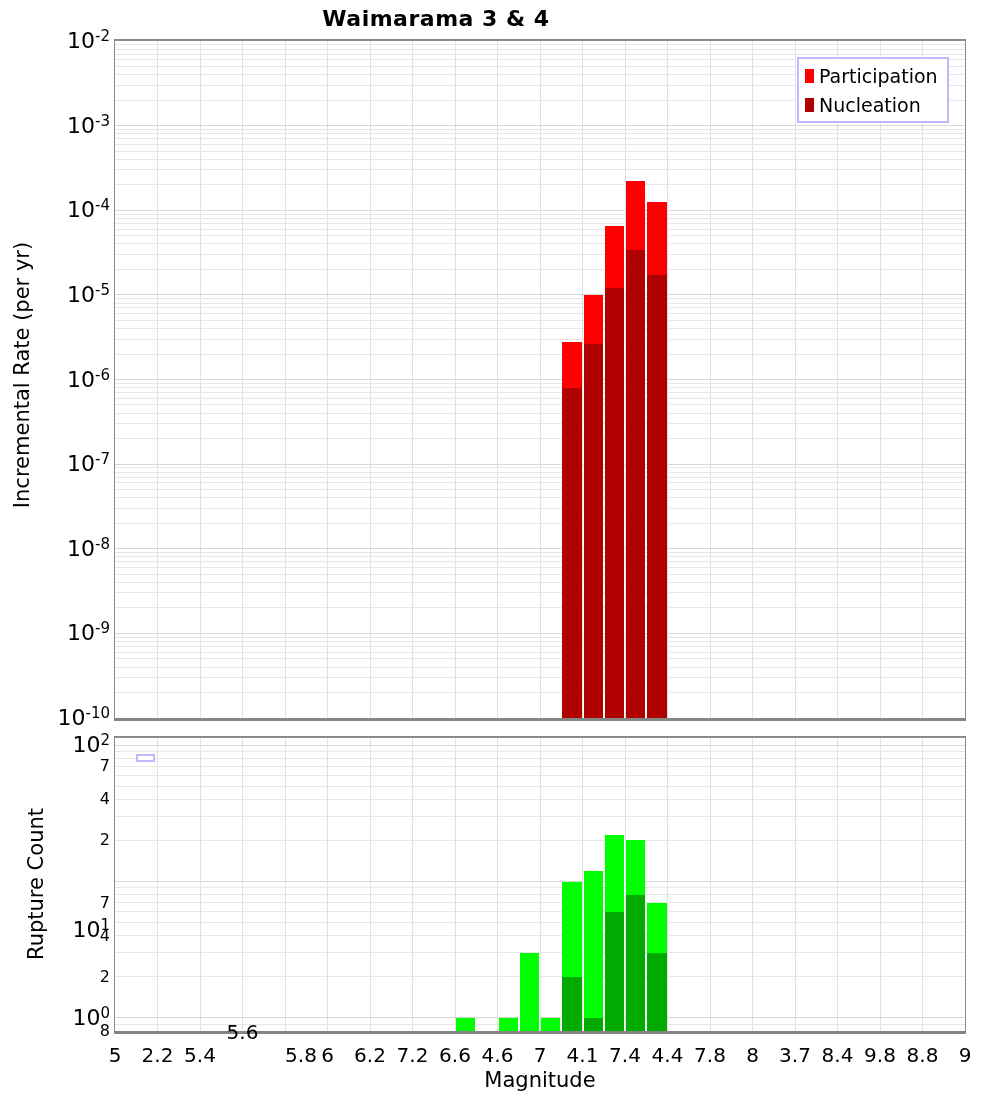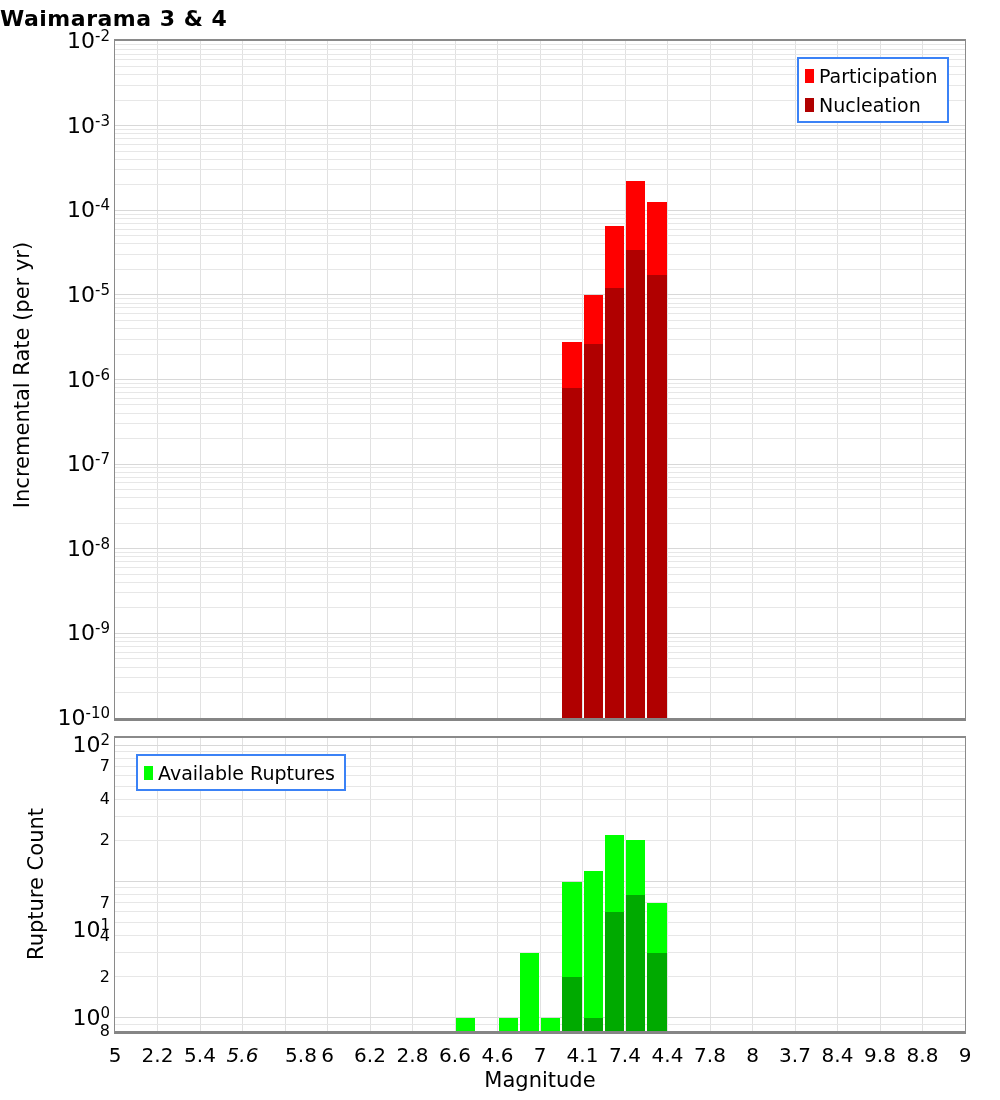--- a/index.html
+++ b/index.html
@@ -1,21 +1,21 @@
 <!DOCTYPE html>
 <html><head>
 <meta charset="utf-8">
 <style>
   html,body{margin:0;padding:0;}
   body{
     width:1000px;height:1100px;position:relative;background:#ffffff;
     font-family:"DejaVu Sans", sans-serif;color:#000;overflow:hidden;
   }
   .title{
-    position:absolute;top:6px;left:0;width:872px;
+    position:absolute;top:6px;left:0;width:872px;text-align:center;
     font-size:22px;font-weight:bold;letter-spacing:0.5px;
   }
   .plot{
     position:absolute;background:#fff;box-sizing:content-box;
     border:1px solid #8a8a8a;border-top:2px solid #8a8a8a;border-bottom:3px solid #858585;
   }
   .vgrid{position:absolute;top:0;bottom:0;width:1px;background:#e1e1e1;}
   .hgrid{position:absolute;left:0;right:0;height:1px;background:#e7e7e7;}
   .hgrid.major{background:#d8d8d8;}
   .bar{position:absolute;}
@@ -29,21 +29,21 @@
     position:absolute;width:80px;text-align:center;font-size:20px;height:24px;line-height:24px;
   }
   .ylab{
     position:absolute;transform:translate(-50%,-50%) rotate(-90deg);
     font-size:21px;white-space:nowrap;
   }
   .xlab{
     position:absolute;top:1068px;left:115px;width:850px;text-align:center;font-size:21px;
   }
   .legend{
-    position:absolute;background:#fff;border:2px solid #3b82f6;
+    position:absolute;background:#fff;border:2px solid #c4b5fd;
     padding:2px 9px 2px 6px;z-index:6;
   }
   .legend-row{display:flex;align-items:center;height:29px;white-space:nowrap;}
   .chip{width:9px;height:14px;margin-right:5px;flex:none;}
   .leglabel{font-size:19px;}
 </style>
 </head>
 <body>
 
 <div class="title">Waimarama 3 &amp; 4</div>
@@ -236,36 +236,32 @@
 <div class="ytick" style="top: 827.489px;">2</div>
 <div class="ytick major" style="top: 917px;">10<sup>1</sup></div>
 <div class="ytick" style="top: 889.623px;">7</div>
 <div class="ytick" style="top: 922.745px;">4</div>
 <div class="ytick" style="top: 963.769px;">2</div>
 <div class="ytick major" style="top: 1004.79px;">10<sup>0</sup></div>
 <div class="ytick" style="top: 1018px;">8</div>
 <div class="xtick" style="left: 75px; top: 1043px;">5</div>
 <div class="xtick" style="left: 117.5px; top: 1043px;">2.2</div>
 <div class="xtick" style="left: 160px; top: 1043px;">5.4</div>
-<div class="xtick" style="left: 202.5px; top: 1043px; font-style: italic;">5.6</div>
+<div class="xtick" style="left: 202.5px; top: 1020px;">5.6</div>
 <div class="xtick" style="left: 261px; top: 1043px;">5.8</div>
 <div class="xtick" style="left: 287.5px; top: 1043px;">6</div>
 <div class="xtick" style="left: 330px; top: 1043px;">6.2</div>
-<div class="xtick" style="left: 372.5px; top: 1043px;">2.8</div>
+<div class="xtick" style="left: 372.5px; top: 1043px;">7.2</div>
 <div class="xtick" style="left: 415px; top: 1043px;">6.6</div>
 <div class="xtick" style="left: 457.5px; top: 1043px;">4.6</div>
 <div class="xtick" style="left: 500px; top: 1043px;">7</div>
 <div class="xtick" style="left: 542.5px; top: 1043px;">4.1</div>
 <div class="xtick" style="left: 585px; top: 1043px;">7.4</div>
 <div class="xtick" style="left: 627.5px; top: 1043px;">4.4</div>
 <div class="xtick" style="left: 670px; top: 1043px;">7.8</div>
 <div class="xtick" style="left: 712.5px; top: 1043px;">8</div>
 <div class="xtick" style="left: 755px; top: 1043px;">3.7</div>
 <div class="xtick" style="left: 797.5px; top: 1043px;">8.4</div>
 <div class="xtick" style="left: 840px; top: 1043px;">9.8</div>
 <div class="xtick" style="left: 882.5px; top: 1043px;">8.8</div>
 <div class="xtick" style="left: 925px; top: 1043px;">9</div>
 <div class="legend" style="left: 136px; top: 754px;">
-    <div class="legend-row">
-      <div class="chip" style="background: rgb(0, 255, 0);"></div>
-      <div class="leglabel">Available Ruptures</div>
-    </div>
   </div>
 
 </body></html>

